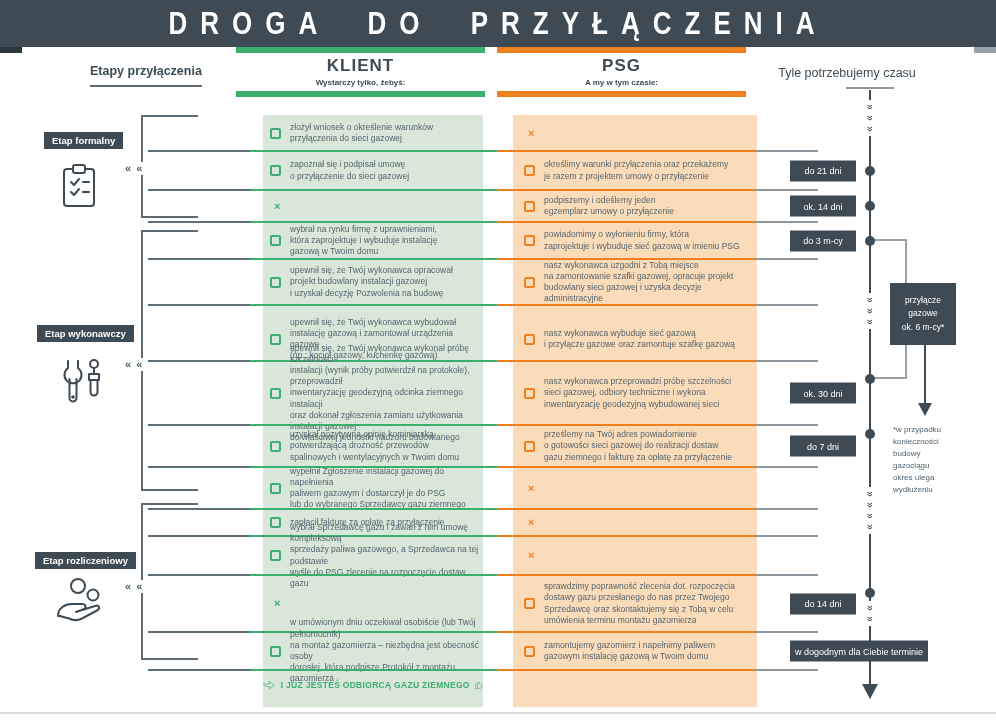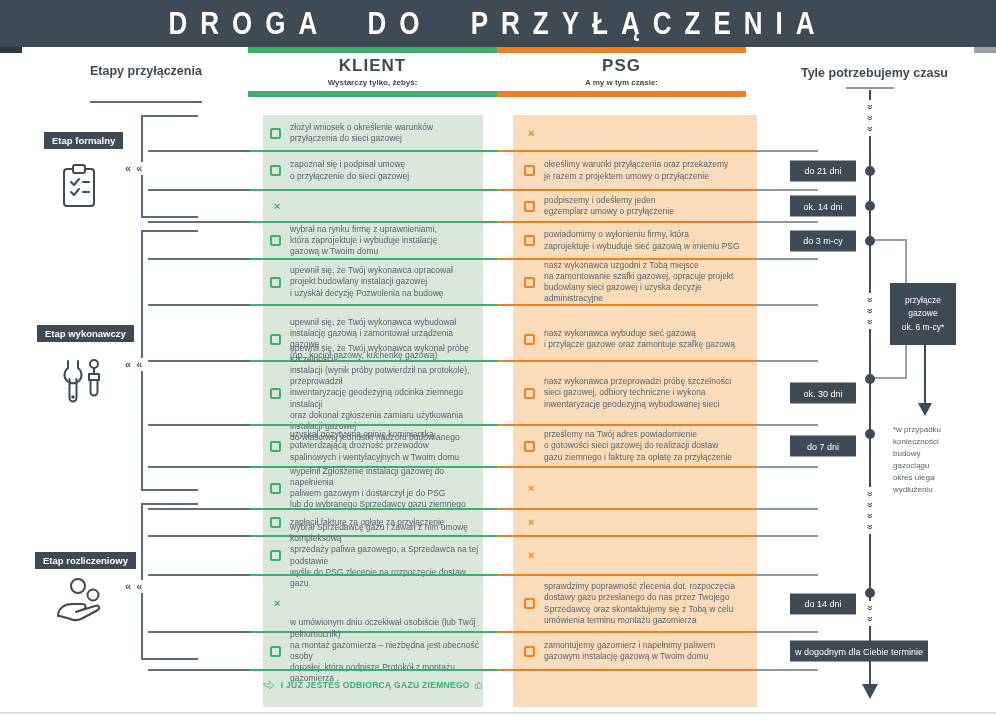--- a/index.html
+++ b/index.html
@@ -15,29 +15,29 @@
   .titlebar{position:absolute;left:0;top:0;width:996px;height:47px;background:var(--slate);
     display:flex;align-items:center;justify-content:center;z-index:6}
   .titlebar .t{color:#fff;font-weight:bold;font-size:26px;letter-spacing:13px;word-spacing:18px;
     transform:scaleY(1.18);white-space:nowrap}
   .fold{position:absolute;top:47px;height:6px;width:22px}
   .fold.l{left:0;background:#2B363D}
   .fold.r{right:0;background:#9AA2A7}
 
   
   .stages-hdr{position:absolute;left:90px;top:64px;font-size:12.5px;font-weight:bold;color:var(--slate);
-    padding-bottom:23px;border-bottom:2px solid #5D6B74}
+    padding-bottom:7px;border-bottom:2px solid #5D6B74}
   .colhdr{position:absolute;top:47px;width:249px}
-  .colhdr.k{left:248px}.colhdr.p{left:497px}
+  .colhdr.k{left:236px}.colhdr.p{left:497px}
   .colhdr .bar{height:6px}
   .colhdr.k .bar{background:var(--green)}.colhdr.p .bar{background:var(--orange)}
   .colhdr .big{font-size:17px;font-weight:bold;color:var(--slate);text-align:center;margin-top:3px;letter-spacing:1px}
   .colhdr .sub{font-size:8px;font-weight:bold;color:var(--slate);text-align:center;margin:2px 0 4px}
-  .time-hdr{position:absolute;left:798px;top:66px;width:150px;text-align:right;
-    font-size:12.5px;font-weight:bold;color:var(--slate)}
+  .time-hdr{position:absolute;left:772px;top:66px;width:150px;text-align:center;
+    font-size:12.5px;font-weight:normal;color:var(--slate)}
   .time-underline{position:absolute;left:846px;top:87px;width:48px;height:2px;background:var(--gray-line)}
 
   
   .panel{position:absolute;top:115px;height:592px;z-index:0}
   .panel.g{left:263px;width:220px;background:var(--green-panel)}
   .panel.o{left:513px;width:244px;background:var(--orange-panel)}
 
   
   #rows{position:absolute;left:148px;top:115px;width:670px;z-index:4}
   .row{position:relative;width:670px}

